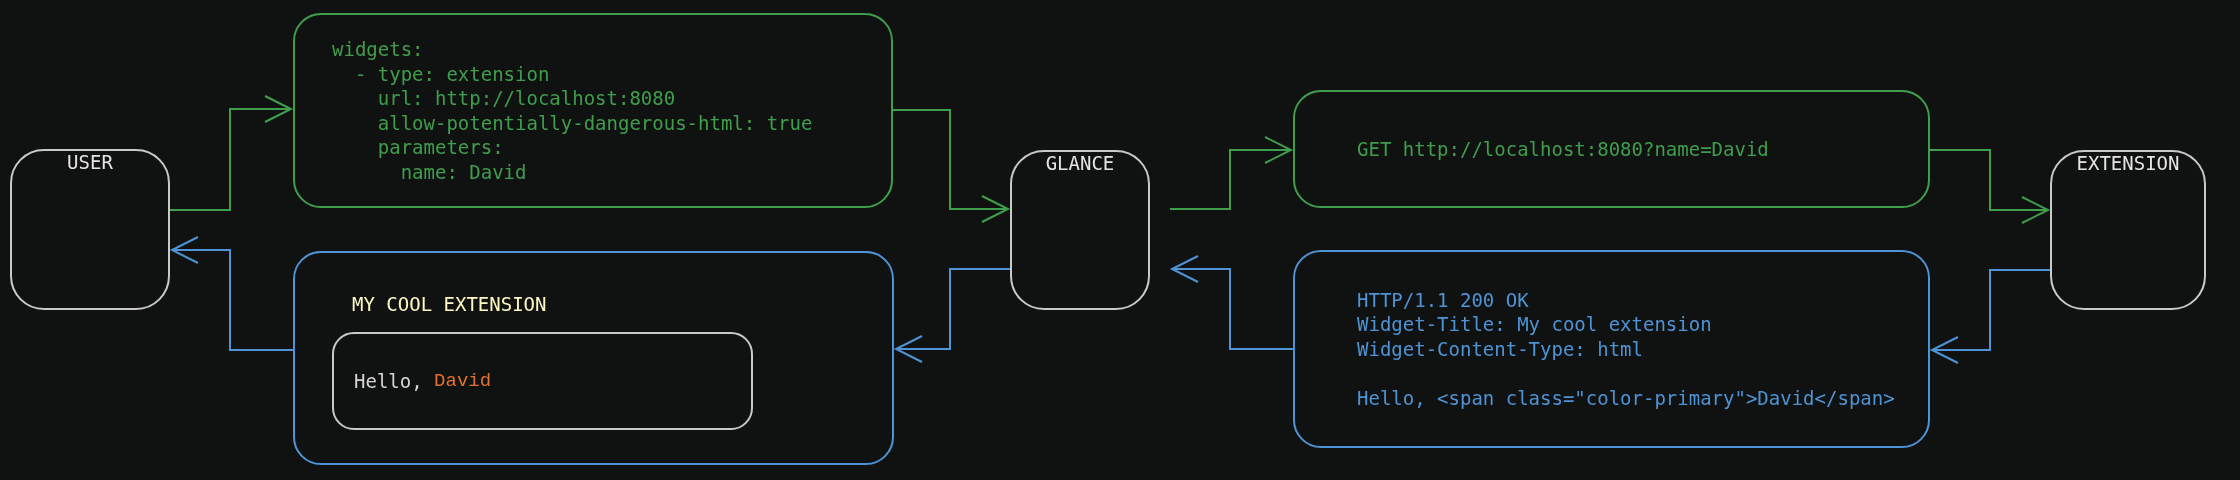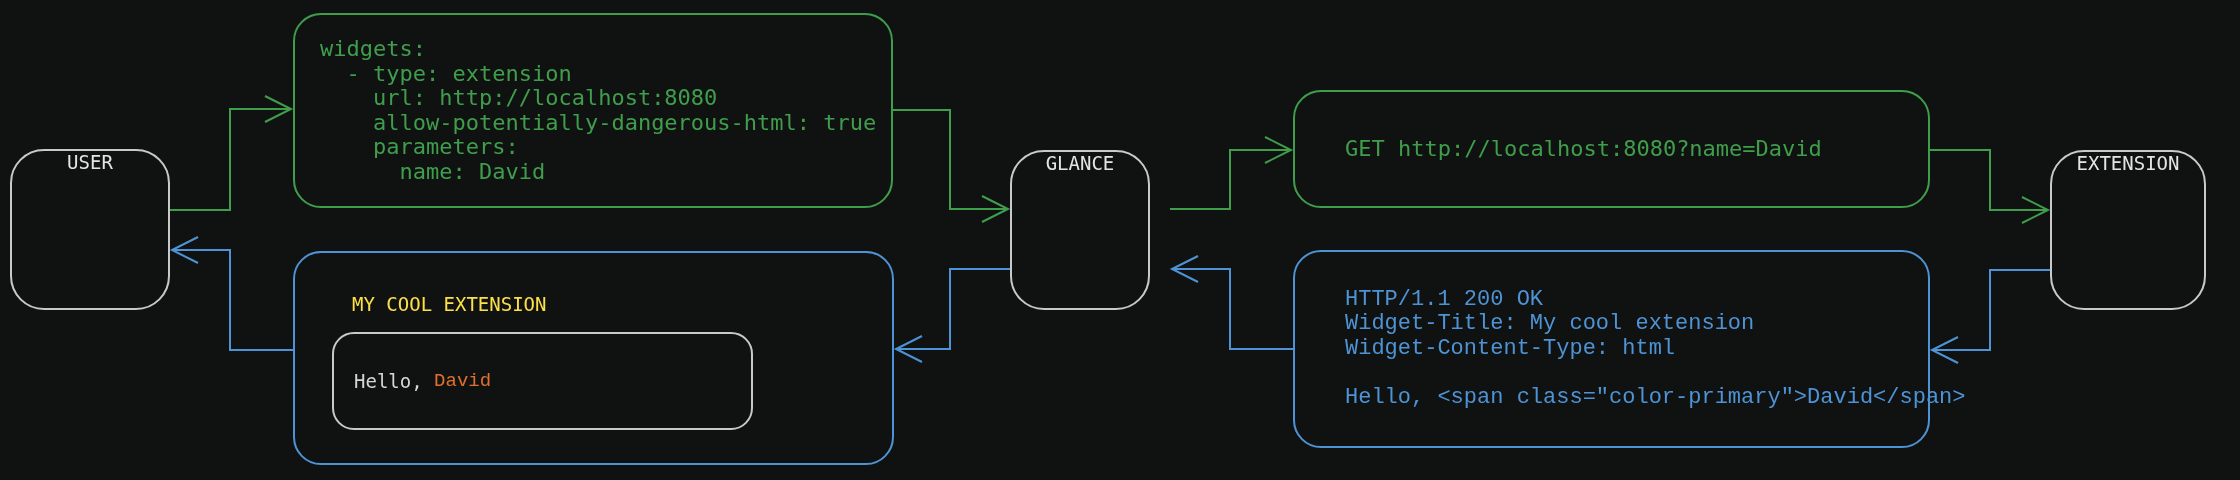--- a/index.html
+++ b/index.html
@@ -22,34 +22,34 @@
     position:absolute;border:2px solid var(--node-border);border-radius:34px;
     display:flex;align-items:flex-start;justify-content:center;
     color:#e4e4e4;font-size:19px;
   }
   #node-user{left:10px;top:149px;width:160px;height:161px;}
   #node-glance{left:1010px;top:150px;width:140px;height:160px;}
   #node-extension{left:2050px;top:150px;width:156px;height:160px;}
 
   .code-box{position:absolute;border-radius:28px;display:flex;align-items:center;}
   .green-box{border:2px solid var(--green);color:var(--green);}
-  .blue-box{border:2px solid var(--blue);color:var(--blue);font-family:Liberation Mono, monospace;}
-  pre.code{margin:0;font-family:inherit;font-size:22px;line-height:24.5px;white-space:pre;}
+  .blue-box{border:2px solid var(--blue);color:var(--blue);}
+  pre.code{margin:12px;font-family:inherit;font-size:19px;line-height:24.5px;white-space:pre;}
 
   #box-config{left:293px;top:13px;width:600px;height:195px;padding-left:25px;}
   #box-request{left:1293px;top:90px;width:637px;height:118px;padding-left:50px;align-items:center;}
   #box-response{left:1293px;top:250px;width:637px;height:198px;padding-left:50px;}
 
   #box-widget{
     position:absolute;left:293px;top:251px;width:601px;height:214px;
     border:2px solid var(--blue);border-radius:28px;
   }
   .widget-title{
     position:absolute;left:57px;top:39px;font-size:19px;line-height:24px;
-    color:#fde047;white-space:pre;
+    color:#fef9c3;white-space:pre;
   }
   .greeting-box{
     position:absolute;left:37px;top:79px;width:421px;height:98px;
     border:2px solid var(--node-border);border-radius:22px;
     display:flex;align-items:center;padding-left:20px;
     font-size:19px;white-space:pre;
   }
   .greeting-prefix{color:#d6d6d6;text-align:center;}
   .greeting-name{color:var(--orange);font-family:Liberation Mono, monospace;}
 </style>

